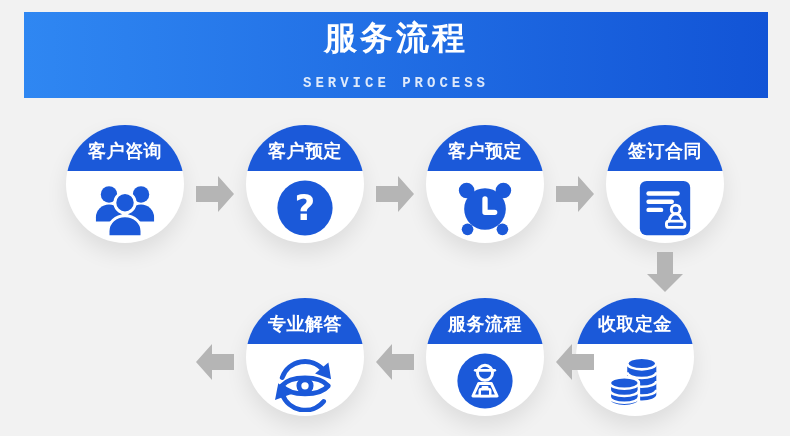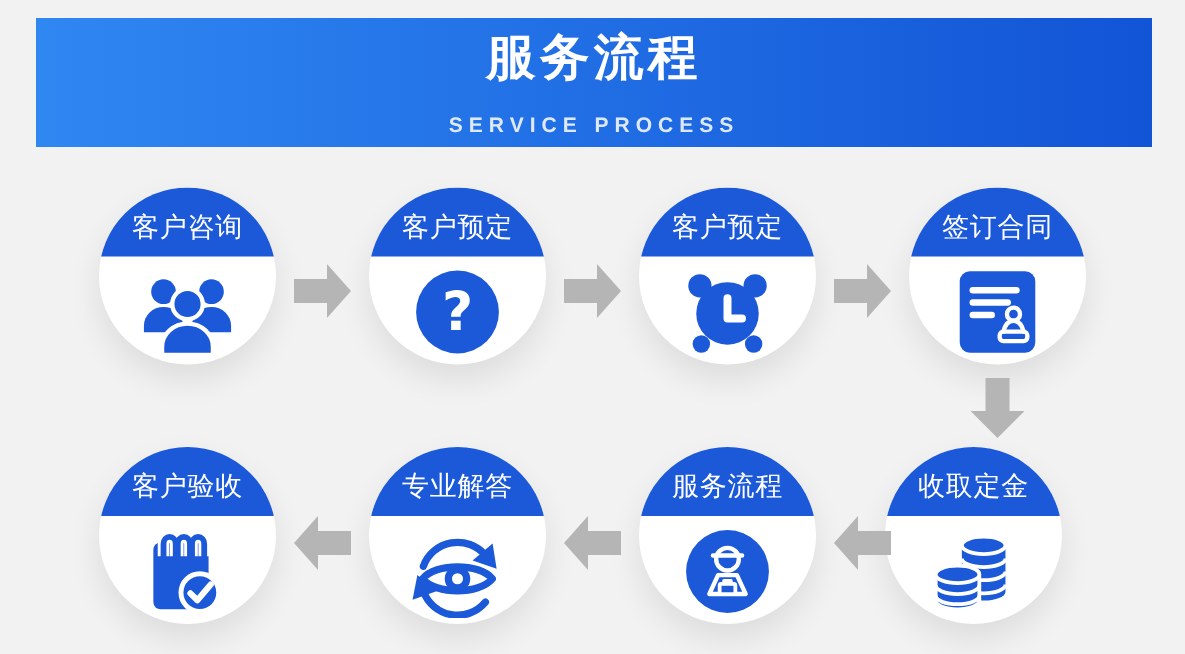--- a/index.html
+++ b/index.html
@@ -26,44 +26,45 @@
     background:linear-gradient(90deg,var(--banner-gradient-start),var(--banner-gradient-end));
     display:flex;flex-direction:column;align-items:center;justify-content:center;
     color:var(--text-white);
   }
   .banner h1{
     font-size:33px;font-weight:700;letter-spacing:3px;line-height:1.15;
   }
   .banner .subtitle{
     margin-top:18px;font-size:14px;font-weight:700;letter-spacing:4px;
     color:rgba(255,255,255,0.85);
+    font-family:Liberation Mono, monospace;
   }
 
   
   .step{
     position:absolute;width:118px;height:118px;border-radius:50%;
     background:var(--circle-bg);overflow:hidden;
     box-shadow:0 10px 22px rgba(0,0,0,0.09);
   }
   .cap{
     position:absolute;top:0;left:0;right:0;height:46px;
     background:var(--accent-blue);
     display:flex;align-items:center;justify-content:center;
     padding-top:5px;
-    color:var(--text-white);font-size:18px;font-weight:400;letter-spacing:.5px;
+    color:var(--text-white);font-size:18px;font-weight:700;letter-spacing:.5px;
     white-space:nowrap;
   }
   .icon-wrap{
     position:absolute;left:50%;top:52px;transform:translateX(-50%);
     width:62px;height:62px;color:var(--accent-blue);
     display:flex;align-items:center;justify-content:center;
   }
   .s1{left:66px;top:125px}  .s2{left:246px;top:125px}
   .s3{left:426px;top:125px} .s4{left:606px;top:125px}
-  .s5{left:590px;top:298px} .s6{left:426px;top:298px}
+  .s5{left:576px;top:298px} .s6{left:426px;top:298px}
   .s7{left:246px;top:298px} .s8{left:66px;top:298px}
 
   
   .arrow{position:absolute;color:var(--arrow-gray);}
   .ar1{left:196px;top:176px} .ar2{left:376px;top:176px} .ar3{left:556px;top:176px}
   .ad1{left:647px;top:252px}
   .al1{left:556px;top:344px} .al2{left:376px;top:344px} .al3{left:196px;top:344px}
 </style>
 </head>
 <body>
@@ -195,34 +196,20 @@
           <path d="M-3,-9 L12,0 L-3,9 Z" transform="translate(51.2,20.9) rotate(50)"></path>
           <path d="M-3,-9 L12,0 L-3,9 Z" transform="translate(8.5,45.6) rotate(-110)"></path>
         </g>
       </svg>
     </div>
     <div class="cap">
       <span>专业解答</span>
     </div>
   </div>
 
-  <div class="step s8">
-    <div class="icon-wrap">
-      <svg viewBox="0 0 64 64" width="62" height="62">
-        <rect x="8.5" y="12" width="38" height="46" rx="5" fill="currentColor"></rect>
-        <path d="M15.5,21.5 v-8.5 a4.2,4.8 0 0 1 8.4,0 v8.5 M25.3,21.5 v-8.5 a4.2,4.8 0 0 1 8.4,0 v8.5 M35.1,21.5 v-8.5 a4.2,4.8 0 0 1 8.4,0 v8.5" fill="none" stroke="#fff" stroke-width="8"></path>
-        <path d="M15.5,21.5 v-8.5 a4.2,4.8 0 0 1 8.4,0 v8.5 M25.3,21.5 v-8.5 a4.2,4.8 0 0 1 8.4,0 v8.5 M35.1,21.5 v-8.5 a4.2,4.8 0 0 1 8.4,0 v8.5" fill="none" stroke="currentColor" stroke-width="4" stroke-linecap="round"></path>
-        <circle cx="40.5" cy="46.5" r="13" fill="currentColor" stroke="#fff" stroke-width="3.4"></circle>
-        <path d="M34,47 l4.8,4.8 L48,41" fill="none" stroke="#fff" stroke-width="4.2" stroke-linecap="round" stroke-linejoin="round"></path>
-      </svg>
-    </div>
-    <div class="cap">
-      <span>客户验收</span>
-    </div>
-  </div>
 
   <svg class="arrow ar1" width="38" height="36" viewBox="0 0 38 36">
     <polygon points="0,10 22,10 22,0 38,18 22,36 22,26 0,26" fill="currentColor"></polygon>
   </svg>
   <svg class="arrow ar2" width="38" height="36" viewBox="0 0 38 36">
     <polygon points="0,10 22,10 22,0 38,18 22,36 22,26 0,26" fill="currentColor"></polygon>
   </svg>
   <svg class="arrow ar3" width="38" height="36" viewBox="0 0 38 36">
     <polygon points="0,10 22,10 22,0 38,18 22,36 22,26 0,26" fill="currentColor"></polygon>
   </svg>

